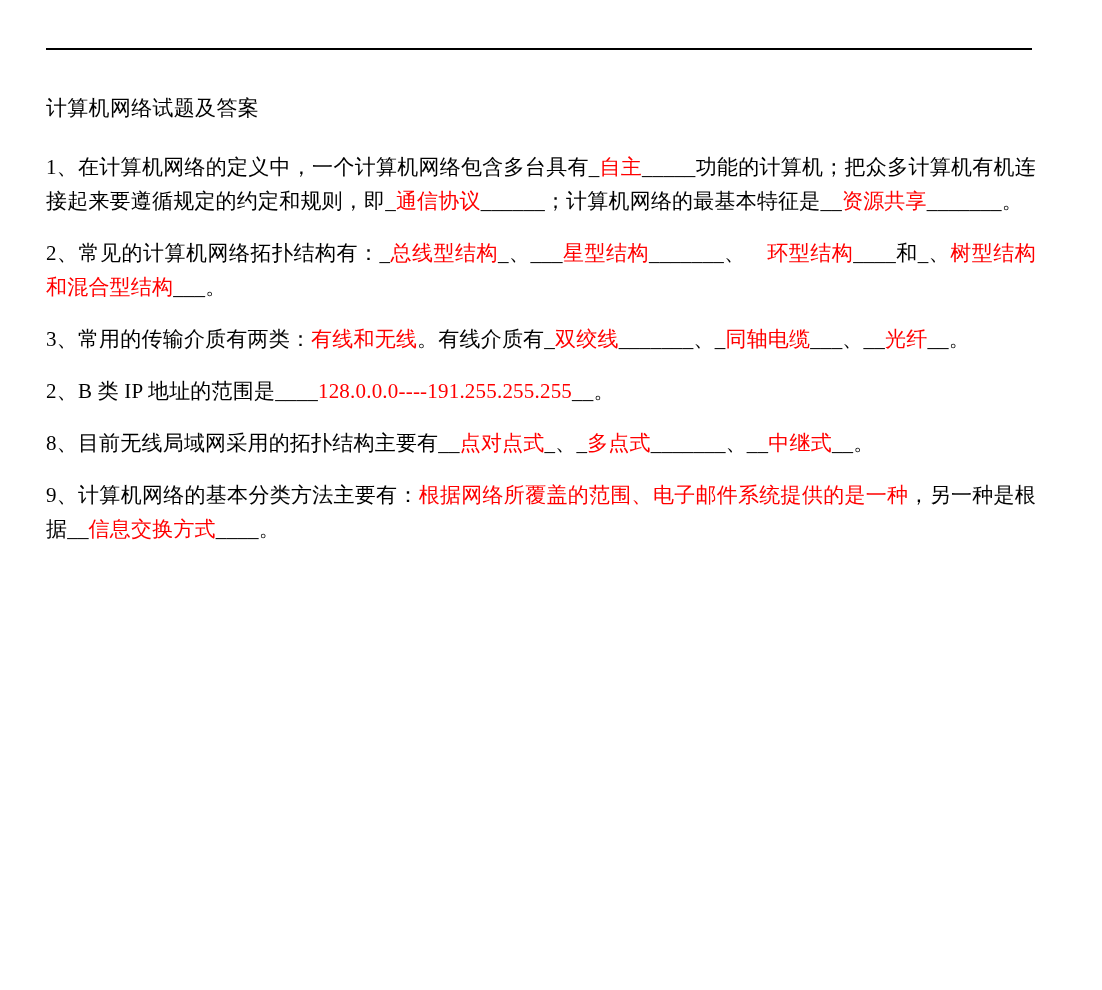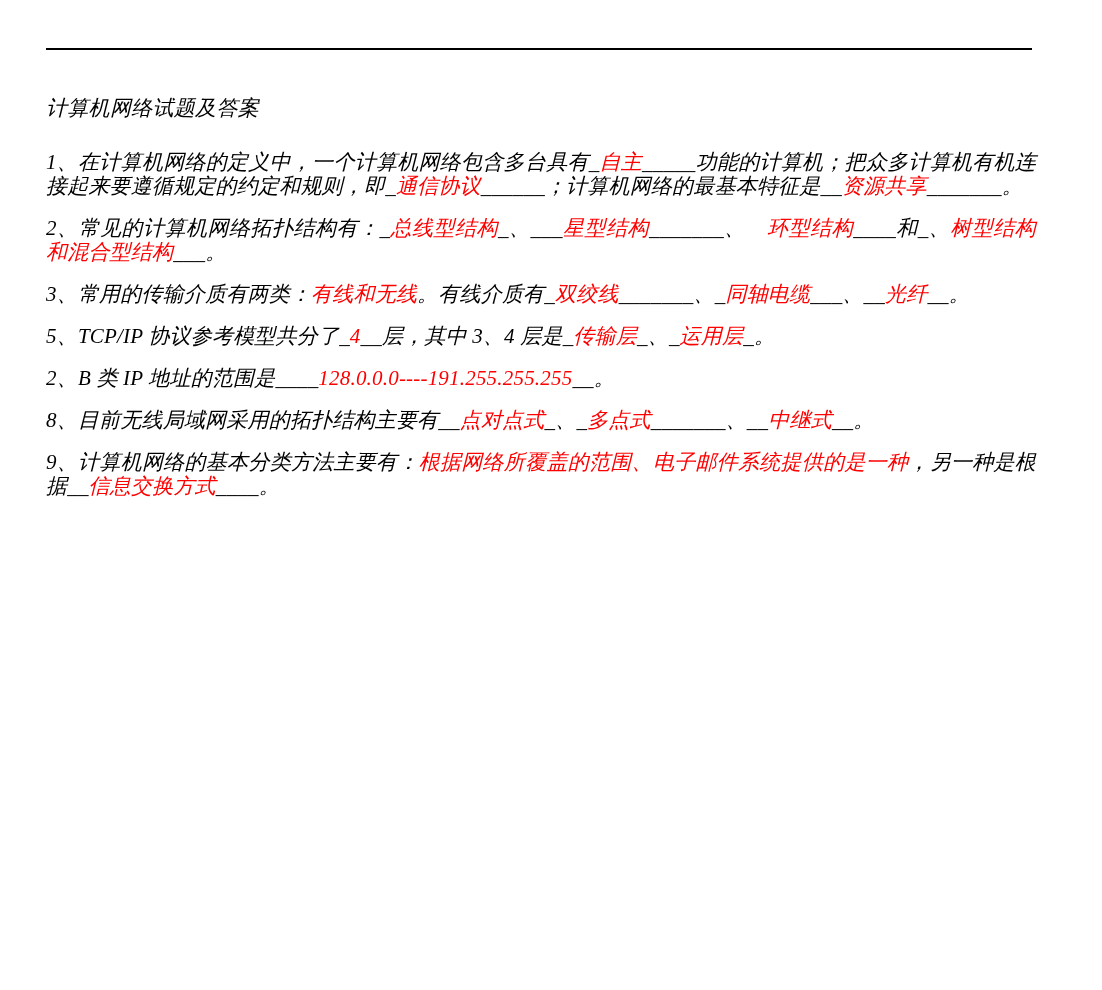--- a/index.html
+++ b/index.html
@@ -13,21 +13,20 @@
     font-family: "Liberation Serif", serif;
     color: #000000;
     overflow: hidden;
   }
   .page {
     position: relative;
     width: 1102px;
     height: 980px;
     box-sizing: border-box;
     padding: 0 46px;
-    font-style: italic;
   }
   .top-rule {
     position: absolute;
     left: 46px;
     top: 48px;
     width: 986px;
     height: 0;
     border-top: 2px solid #000000;
   }
   .doc-body {
@@ -37,21 +36,21 @@
     width: 990px;
   }
   .doc-title {
     font-size: 21px;
     line-height: 30px;
     margin-bottom: 27px;
     letter-spacing: 0.3px;
   }
   .q {
     font-size: 21px;
-    line-height: 24px;
+    line-height: 34px;
     margin-bottom: 18px;
     text-align: justify;
     letter-spacing: 0.2px;
   }
   .ans {
     color: #ff0000;
   }
   .blank {
     color: #000000;
   }
@@ -62,20 +61,19 @@
 <div class="page">
 
   <div class="top-rule"></div>
 
   <div class="doc-body">
     <div class="doc-title">计算机网络试题及答案</div>
     <div id="questions">
         <div class="q"><span class="">1、在计算机网络的定义中，一个计算机网络包含多台具有</span><span class="blank">_</span><span class="ans">自主</span><span class="blank">_____</span><span class="">功能的计算机；把众多计算机有机连接起来要遵循规定的约定和规则，即</span><span class="blank">_</span><span class="ans">通信协议</span><span class="blank">______</span><span class="">；计算机网络的最基本特征是</span><span class="blank">__</span><span class="ans">资源共享</span><span class="blank">_______</span><span class="">。</span></div>
         <div class="q"><span class="">2、常见的计算机网络拓扑结构有：</span><span class="blank">_</span><span class="ans">总线型结构</span><span class="blank">_</span><span class="">、</span><span class="blank">___</span><span class="ans">星型结构</span><span class="blank">_______</span><span class="">、</span><span class="ans">　环型结构</span><span class="blank">____</span><span class="">和</span><span class="blank">_</span><span class="">、</span><span class="ans">树型结构和混合型结构</span><span class="blank">___</span><span class="">。</span></div>
         <div class="q"><span class="">3、常用的传输介质有两类：</span><span class="ans">有线和无线</span><span class="">。有线介质有</span><span class="blank">_</span><span class="ans">双绞线</span><span class="blank">_______</span><span class="">、</span><span class="blank">_</span><span class="ans">同轴电缆</span><span class="blank">___</span><span class="">、</span><span class="blank">__</span><span class="ans">光纤</span><span class="blank">__</span><span class="">。</span></div>
-        <div class="q"><span class="">5、TCP/IP 协议参考模型共分了</span><span class="blank">_</span><span class="ans">4</span><span class="blank">__</span><span class="">层，其中 3、4 层是</span><span class="blank">_</span><span class="ans">传输层</span><span class="blank">_</span><span class="">、</span><span class="blank">_</span><span class="ans">运用层</span><span class="blank">_</span><span class="">。</span></div>
         <div class="q"><span class="">2、B 类 IP 地址的范围是</span><span class="blank">____</span><span class="ans">128.0.0.0----191.255.255.255</span><span class="blank">__</span><span class="">。</span></div>
         <div class="q"><span class="">8、目前无线局域网采用的拓扑结构主要有</span><span class="blank">__</span><span class="ans">点对点式</span><span class="blank">_</span><span class="">、</span><span class="blank">_</span><span class="ans">多点式</span><span class="blank">_______</span><span class="">、</span><span class="blank">__</span><span class="ans">中继式</span><span class="blank">__</span><span class="">。</span></div>
         <div class="q"><span class="">9、计算机网络的基本分类方法主要有：</span><span class="ans">根据网络所覆盖的范围、电子邮件系统提供的是一种</span><span class="">，另一种是根据</span><span class="blank">__</span><span class="ans">信息交换方式</span><span class="blank">____</span><span class="">。</span></div>
       </div>
   </div>
 
 </div>
 
 </body></html>

